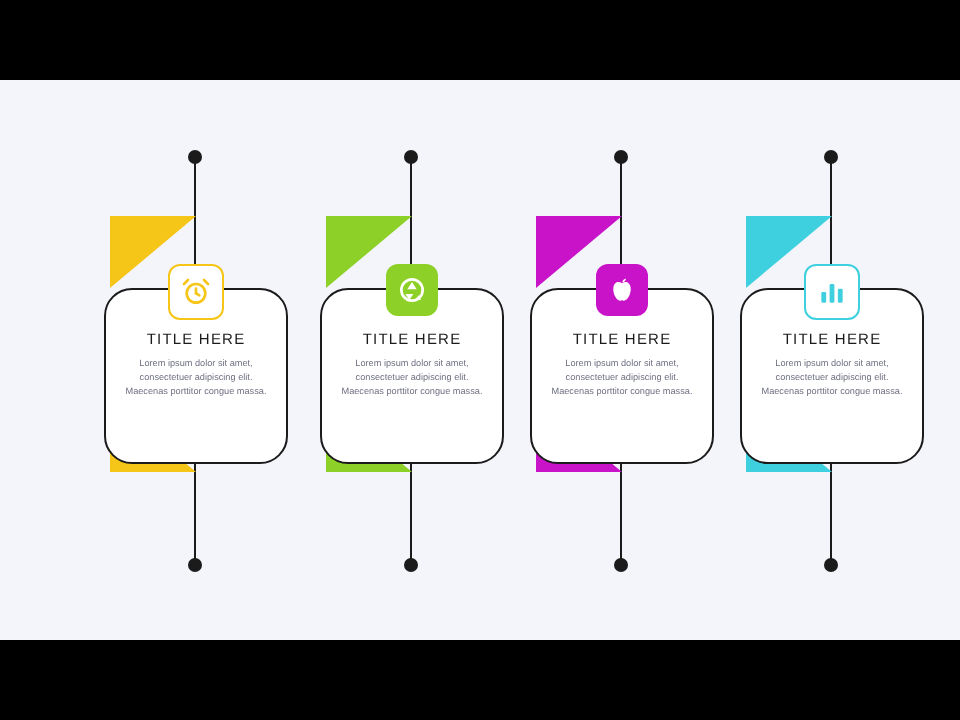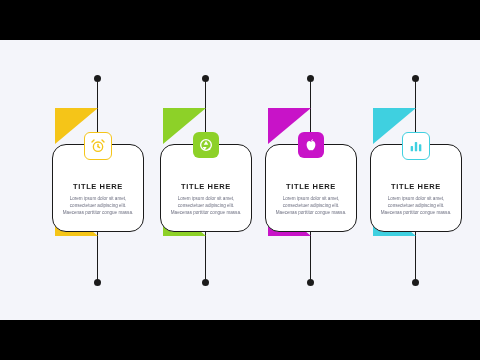--- a/index.html
+++ b/index.html
@@ -97,25 +97,25 @@
     width: 26px;
     height: 26px;
     border-radius: 6px;
     display: flex;
     align-items: center;
     justify-content: center;
     z-index: 6;
   }
   .icon-badge svg { display: block; }
   .card-title {
-    margin-top: 37px;
+    margin-top: 20px;
     font-size: 7.5px;
     letter-spacing: 0.6px;
     color: #1b1b1b;
-    font-weight: bold;
+    font-weight: normal;
   }
   .card-body {
     margin-top: 5px;
     font-size: 4.6px;
     line-height: 1.5;
     color: #6d6f80;
     padding: 0 8px;
   }
 </style>
 </head>

